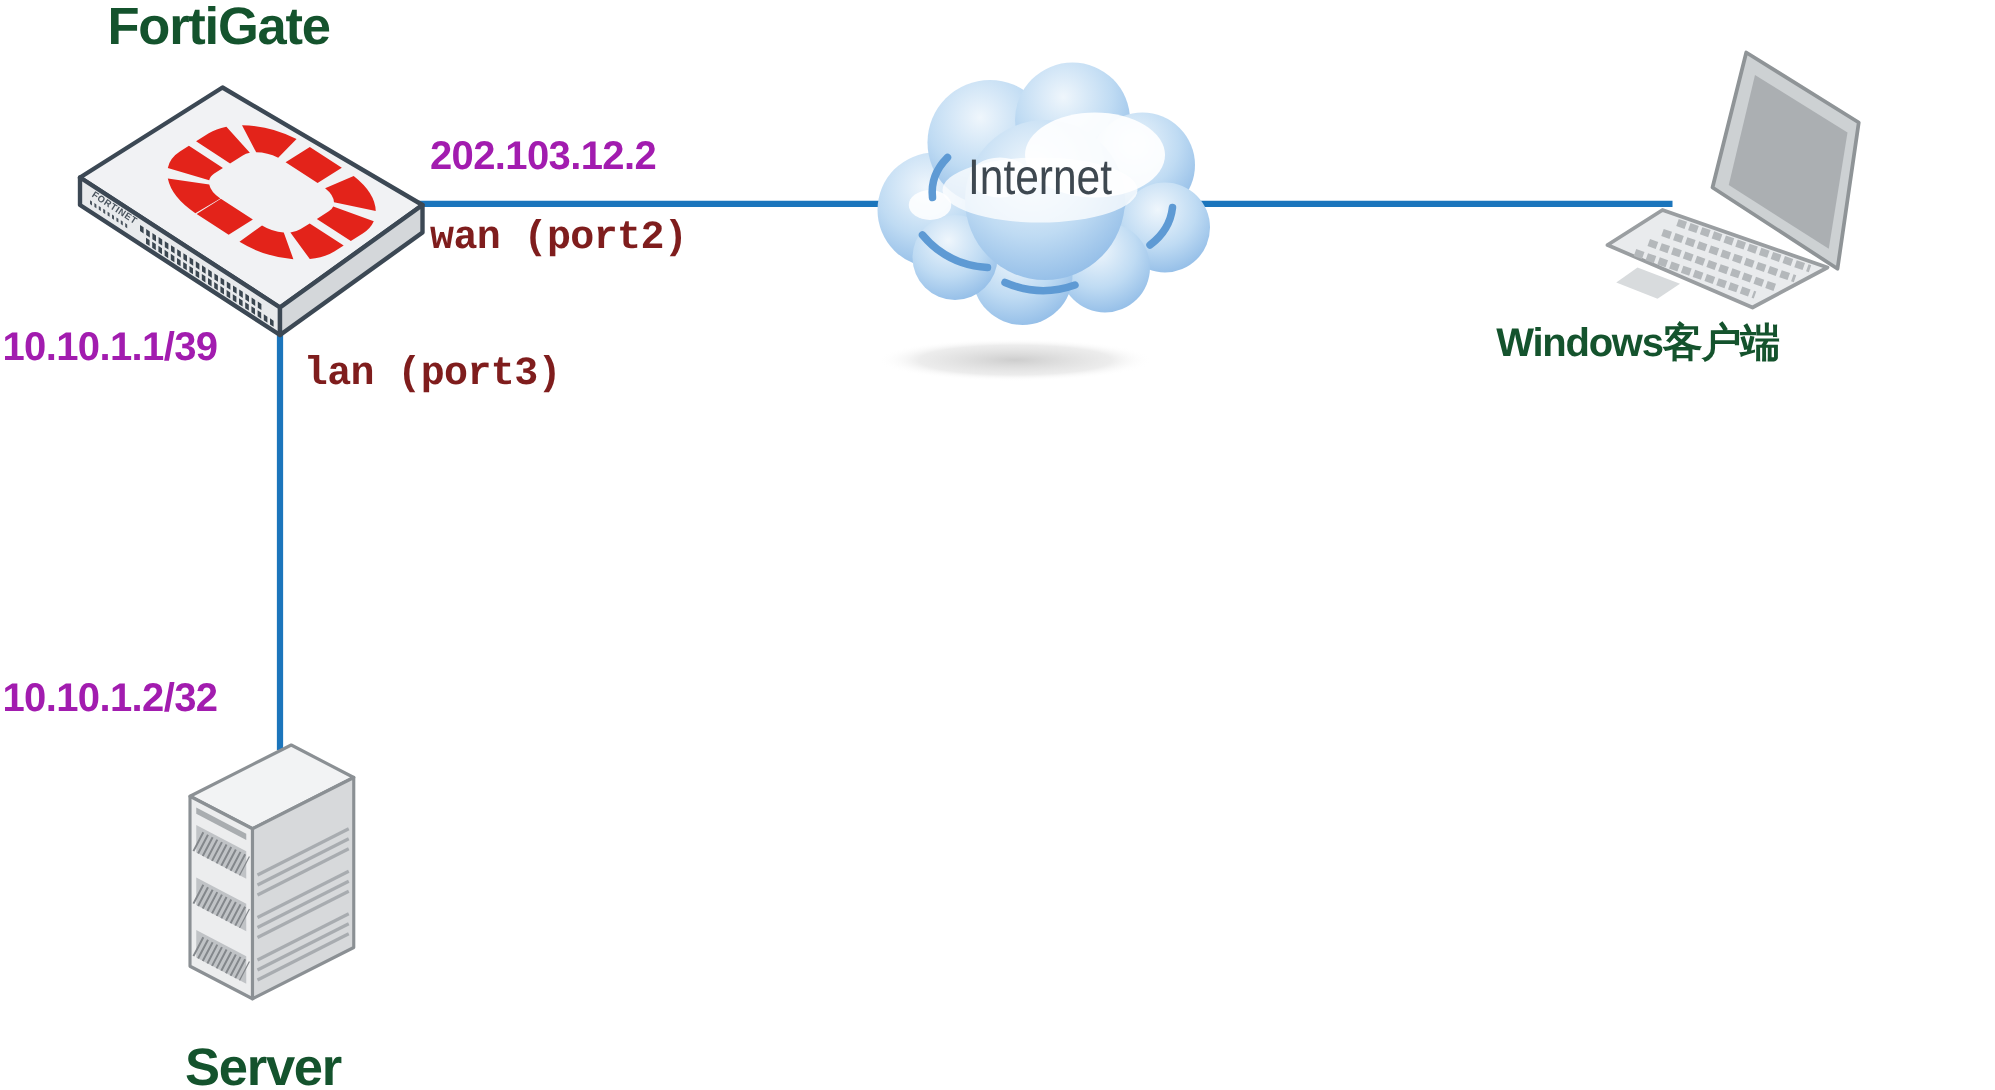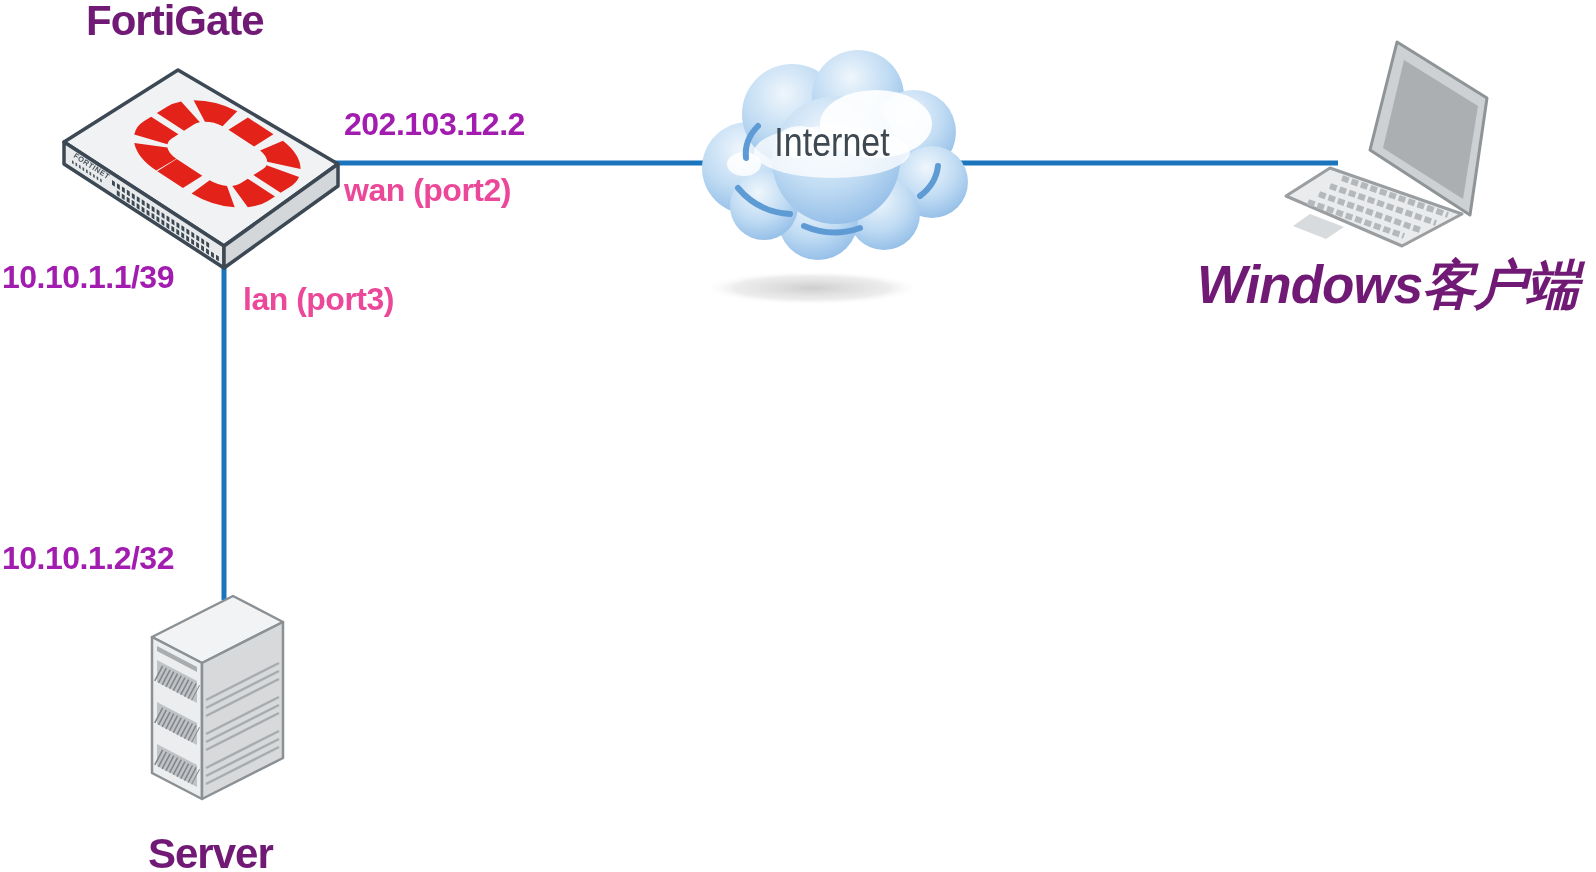--- a/index.html
+++ b/index.html
@@ -8,23 +8,23 @@
     width:1596px;height:872px;
     background:#ffffff;
     font-family:"Liberation Sans", sans-serif;
     overflow:hidden;
   }
   #diagram-svg{position:absolute;left:0;top:0;z-index:0;}
   .lbl{
     position:absolute;z-index:2;
     font-weight:bold;line-height:1;white-space:nowrap;
   }
-  .node-label{font-size:42px;color:#701a75;letter-spacing:-1px;}
+  .node-label{font-size:42px;color:#14532d;letter-spacing:-1px;}
   .ip-label{font-size:32px;color:#a21caf;letter-spacing:-0.5px;}
-  .if-label{font-size:32px;color:#ec4899;letter-spacing:-0.5px;}
+  .if-label{font-size:32px;color:#7f1d1d;letter-spacing:-0.5px;font-family:Liberation Mono, monospace;}
   .internet-label{
     font-size:40px;font-weight:normal;color:#3E4850;
     width:180px;text-align:center;
     transform:scaleX(0.85);transform-origin:center;
     letter-spacing:0px;
   }
 </style>
 </head>
 <body>
 
@@ -144,19 +144,19 @@
 
   <div class="lbl if-label" style="left:344px;top:174px;">wan (port2)</div>
 
   <div class="lbl ip-label" style="left:2px;top:261px;">10.10.1.1/39</div>
 
   <div class="lbl if-label" style="left:243px;top:261px;margin-top:22px;">lan (port3)</div>
 
   <div class="lbl internet-label" style="left:742px;top:122px;">Internet</div>
 
 
-  <div class="lbl node-label" style="left:1197px;top:258px;font-size:53px;font-style:italic;">Windows客户端</div>
+  <div class="lbl node-label" style="left:1197px;top:258px;font-size:32px;">Windows客户端</div>
 
   <div class="lbl ip-label" style="left:2px;top:542px;">10.10.1.2/32</div>
 
   <div class="lbl node-label" style="left:148px;top:804px;margin-top:29px;">Server</div>
 
 </div>
 
 </body></html>

